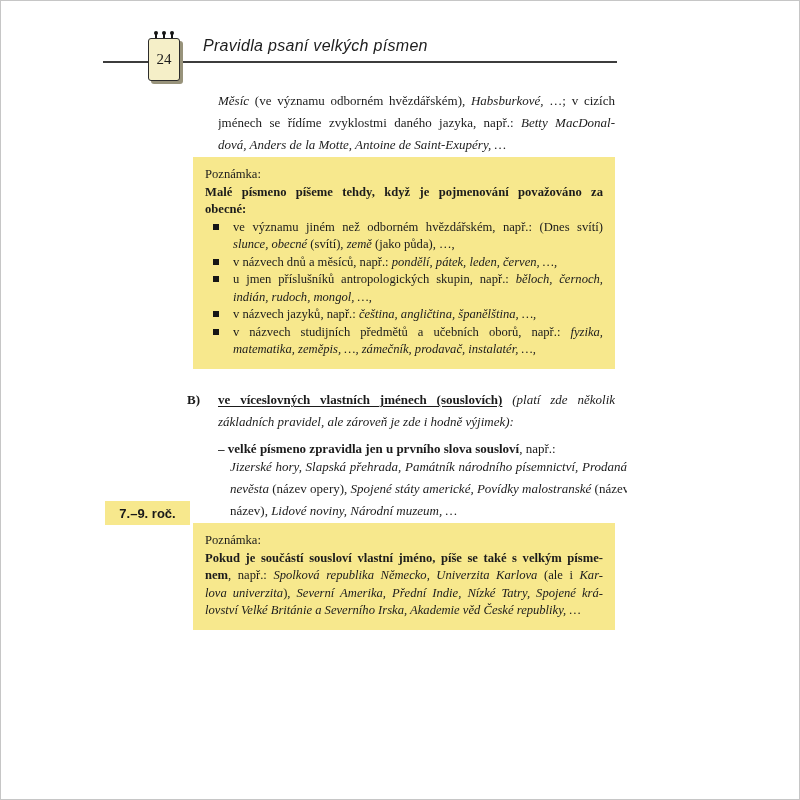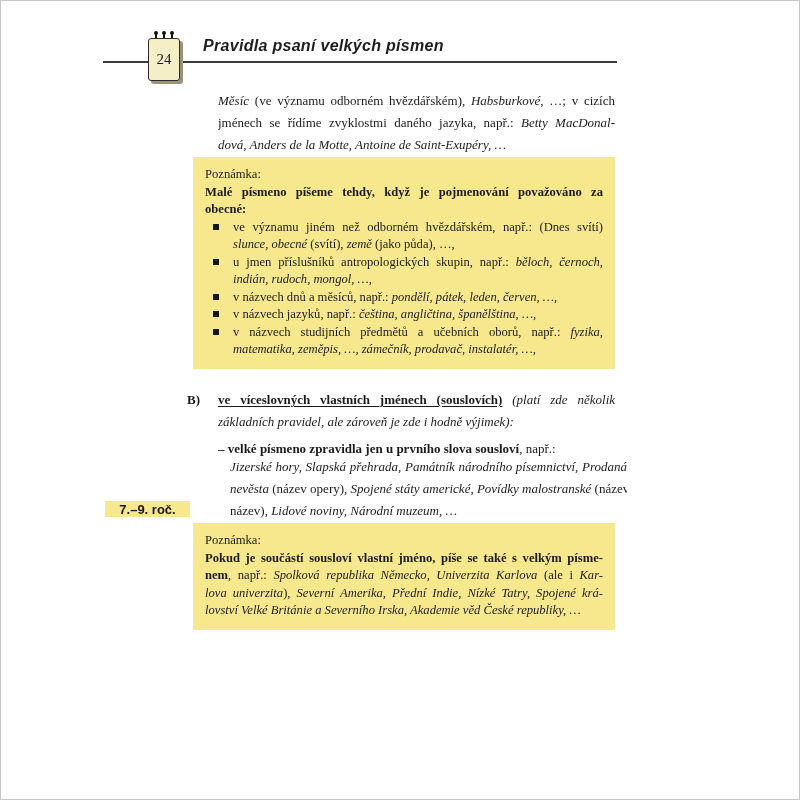--- a/index.html
+++ b/index.html
@@ -26,21 +26,21 @@
     display:flex;align-items:center;justify-content:center;
     font-size:15px;color:#1c1c1c;
   }
   .notepad .dot{position:absolute;top:0;width:4px;height:4px;border-radius:50%;background:#141414;}
   .notepad .stem{position:absolute;top:3px;width:2px;height:7px;background:#141414;}
   .d1{left:7px}.d2{left:15px}.d3{left:23px}
   .s1{left:8px}.s2{left:16px}.s3{left:24px}
   .page-title{
     position:absolute;left:203px;top:37px;z-index:2;white-space:nowrap;
     font-family:"Liberation Sans", sans-serif;font-style:italic;font-size:16px;
-    letter-spacing:.3px;color:#1d1d1d;font-weight:bold;
+    letter-spacing:.3px;color:#1d1d1d;
   }
 
   
   .tl{white-space:nowrap;overflow:hidden;}
   .just{text-align:justify;text-align-last:justify;}
   .s-r{font-style:normal;font-weight:normal;}
   .s-i{font-style:italic;}
   .s-b{font-weight:bold;}
   .s-bu{font-weight:bold;text-decoration:underline;text-underline-offset:2px;text-decoration-thickness:1px;}
 
@@ -54,21 +54,21 @@
   #note1{top:157px;}
   #note2{top:523px;}
   .note-label{font-weight:normal;}
   .bullet{position:relative;margin-left:8px;padding-left:20px;}
   .sq{position:absolute;left:0;top:5px;width:6px;height:6px;background:#161616;}
   .section-b{position:absolute;left:187px;top:389px;width:428px;box-sizing:border-box;padding-left:31px;font-size:13px;line-height:22px;}
   .section-b .marker{position:absolute;left:0;top:0;font-weight:bold;}
   .first-word-rule{position:absolute;left:218px;top:438px;width:397px;font-size:13px;line-height:22px;}
   .examples{position:absolute;left:218px;top:456px;width:397px;font-size:13px;line-height:22px;margin-left:12px;}
   .grade-badge{
-    position:absolute;left:105px;top:501px;width:85px;height:16px;background:var(--highlight);
+    position:absolute;left:105px;top:501px;width:85px;height:24px;background:var(--highlight);
     font-family:"Liberation Sans", sans-serif;font-weight:bold;font-size:13px;
     display:flex;align-items:center;justify-content:center;white-space:nowrap;color:#181818;
   }
 </style>
 </head>
 <body>
 
 <div id="page">
   <div id="frame"></div>
 
@@ -101,28 +101,28 @@
     <div class="bullet">
       <span class="sq"></span>
       <div>
           <div class="tl just"><span class="s-r">ve významu jiném než odborném hvězdářském, např.: (Dnes svítí)</span></div>
           <div class="tl"><span class="s-i">slunce, obecné </span><span class="s-r">(svítí), </span><span class="s-i">země </span><span class="s-r">(jako půda), …,</span></div>
         </div>
     </div>
     <div class="bullet">
       <span class="sq"></span>
       <div>
-          <div class="tl just"><span class="s-r">u jmen příslušníků antropologických skupin, např.: </span><span class="s-i">běloch, černoch,</span></div>
-          <div class="tl"><span class="s-i">indián, rudoch, mongol, …,</span></div>
+          <div class="tl"><span class="s-r">v názvech dnů a měsíců, např.: </span><span class="s-i">pondělí, pátek, leden, červen, …,</span></div>
         </div>
     </div>
     <div class="bullet">
       <span class="sq"></span>
       <div>
-          <div class="tl"><span class="s-r">v názvech dnů a měsíců, např.: </span><span class="s-i">pondělí, pátek, leden, červen, …,</span></div>
+          <div class="tl just"><span class="s-r">u jmen příslušníků antropologických skupin, např.: </span><span class="s-i">běloch, černoch,</span></div>
+          <div class="tl"><span class="s-i">indián, rudoch, mongol, …,</span></div>
         </div>
     </div>
     <div class="bullet">
       <span class="sq"></span>
       <div>
           <div class="tl"><span class="s-r">v názvech jazyků, např.: </span><span class="s-i">čeština, angličtina, španělština, …,</span></div>
         </div>
     </div>
     <div class="bullet">
       <span class="sq"></span>

